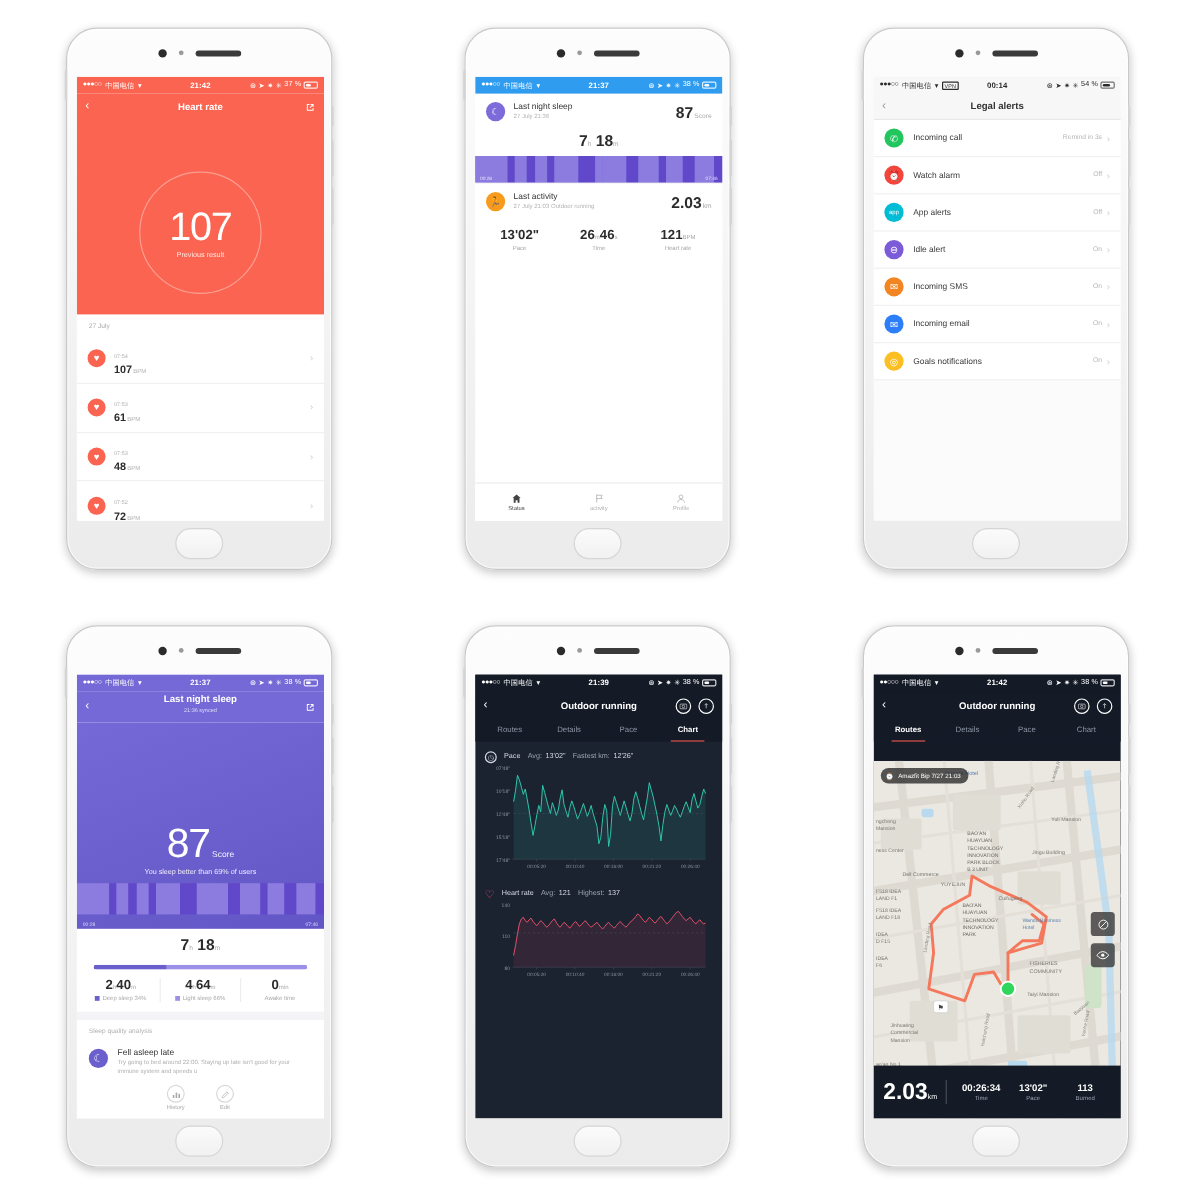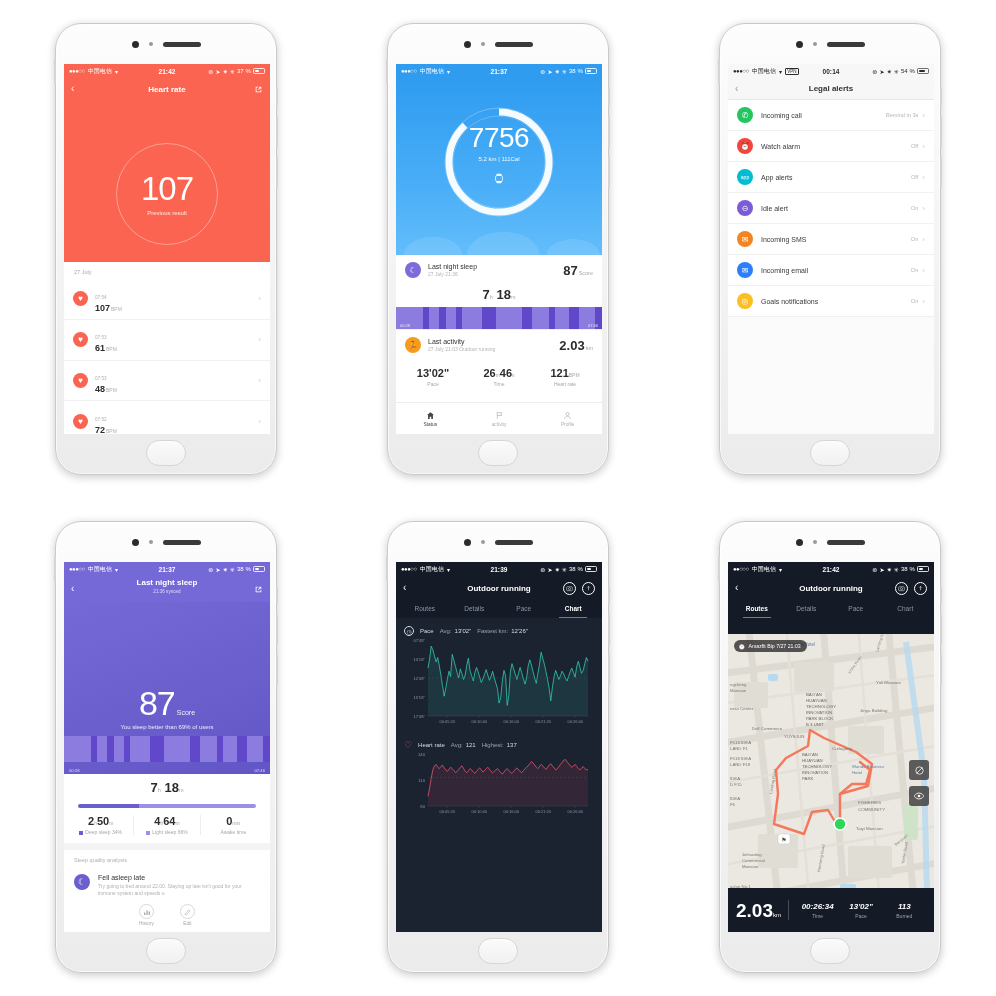--- a/index.html
+++ b/index.html
@@ -193,21 +193,21 @@
   .map-note { position:absolute; left:6px; top:6px; background:rgba(40,40,40,.78); color:#fff;
     font-size:5.2px; border-radius:8px; padding:2.5px 6px 2.5px 4px; display:flex; align-items:center; gap:3px; }
   .map-fab { position:absolute; right:5px; width:20px; height:20px; border-radius:3px;
     background:rgba(60,60,60,.82); display:flex; align-items:center; justify-content:center; color:#fff; }
   .sum-bar { position:absolute; left:0; bottom:0; width:100%; height:44px; background:#141A26;
     display:flex; align-items:center; padding:0 8px; color:#fff; }
   .sum-km { font-size:19px; font-weight:bold; line-height:1; }
   .sum-km small { font-size:6px; font-weight:normal; }
   .sum-div { width:1px; height:20px; background:rgba(255,255,255,.22); margin:0 7px; }
   .sum-i { flex:1; text-align:center; }
-  .sum-v { font-size:8px; font-weight:bold;font-style:italic; }
+  .sum-v { font-size:8px; font-weight:bold; }
   .sum-l { font-size:5px; color:#9aa3b3; margin-top:2px; }
 </style>
 </head>
 <body>
 
 <div class="grid">
 
   <div class="cell">
     <div class="phone">
       <div class="side-btn b1"></div>
@@ -320,37 +320,20 @@
             <span>➤</span>
             <span>✷</span>
             <span>✳</span>
             <span>38 %</span>
             <span class="batt" style="border:1px solid rgba(255,255,255,.85)">
               <span class="batt-fill" style="background:#fff;width:4px"></span>
             </span>
           </span>
         </div>
 
-        <div class="steps-hero">
-          <div class="mountain"></div>
-          <div class="ring-wrap">
-            <svg viewBox="0 0 128 128" width="128" height="128">
-              <circle cx="64" cy="64" r="54" fill="none" stroke="rgba(255,255,255,.28)" stroke-width="1"></circle>
-              <circle cx="64" cy="64" r="46" fill="none" stroke="rgba(255,255,255,.22)" stroke-width="1"></circle>
-              <circle id="ring-prog" cx="64" cy="64" r="50" fill="none" stroke="rgba(255,255,255,.95)" stroke-width="7" stroke-dasharray="276.4601535159018 37.69911184307752" stroke-linecap="butt" transform="rotate(-90 64 64)"></circle>
-            </svg>
-          </div>
-          <div class="steps-num">7756</div>
-          <div class="steps-sub">5.2 km | 111Cal</div>
-          <svg class="watch-ic" viewBox="0 0 16 16">
-            <rect x="4.2" y="1.2" width="7.6" height="3" rx="1" fill="#fff" opacity=".9"></rect>
-            <rect x="4.2" y="11.8" width="7.6" height="3" rx="1" fill="#fff" opacity=".9"></rect>
-            <rect x="3" y="3.6" width="10" height="8.8" rx="2.2" fill="none" stroke="#fff" stroke-width="1.1"></rect>
-          </svg>
-        </div>
 
         <div class="card">
           <div class="sec-row">
             <span class="rnd-ic" style="background:#7C6BD8">☾</span>
             <span class="sec-tt">
               <div class="sec-title">Last night sleep</div>
               <div class="sec-sub">27 July 21:36</div>
             </span>
             <span class="sec-val"><span>87</span><small>Score</small></span>
           </div>
@@ -597,21 +580,21 @@
           <div class="big-dur" style="padding-top:6px">
             <span>7</span><small>h</small>
             <span>18</span><small>m</small>
           </div>
           <div class="dur-bar">
             <span style="background:#6B5FCE;width:34%"></span>
             <span style="background:#9B90E8;width:66%"></span>
           </div>
           <div class="stat3">
             <div>
-              <div class="st-v"><span>2</span><small>h</small><span>50</span><small>m</small></div>
+              <div class="st-v"><span>2</span><small>h</small><span>40</span><small>m</small></div>
               <div class="st-l"><span class="sq" style="background:#6B5FCE"></span><span>Deep sleep 34%</span></div>
             </div>
             <div style="border-left:1px solid #eee;border-right:1px solid #eee">
               <div class="st-v"><span>4</span><small>h</small><span>64</span><small>m</small></div>
               <div class="st-l"><span class="sq" style="background:#9B90E8"></span><span>Light sleep 66%</span></div>
             </div>
             <div>
               <div class="st-v"><span>0</span><small>min</small></div>
               <div class="st-l">Awake time</div>
             </div>

